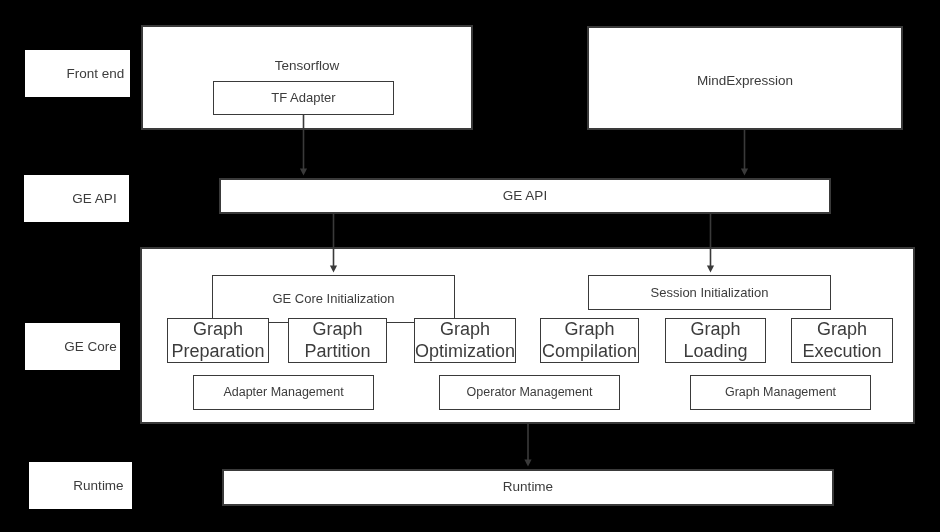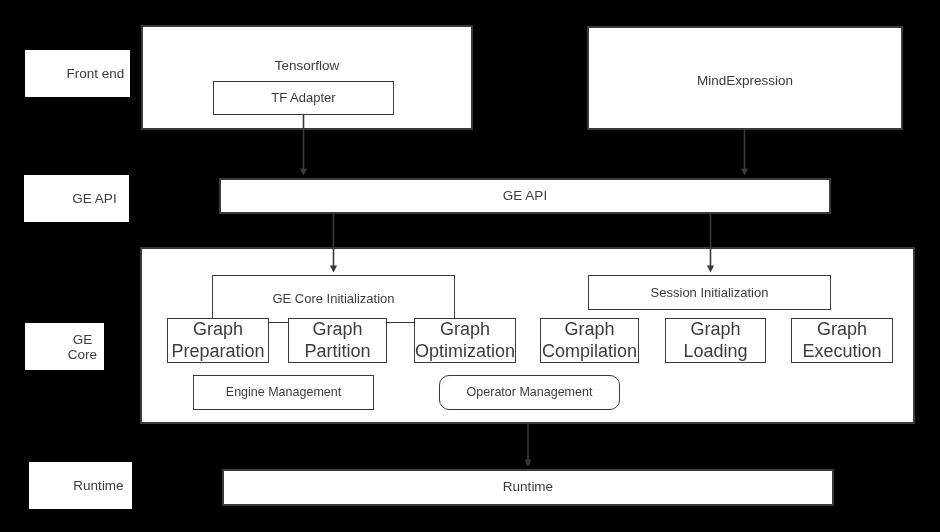--- a/index.html
+++ b/index.html
@@ -84,21 +84,21 @@
 </style>
 </head>
 <body>
 
 <div id="canvas">
 
   <div class="layer-label" style="left:25px; top:50px; width:105px; height:47px;">Front end</div>
 
   <div class="layer-label" style="left:24px; top:175px; width:105px; height:47px;">GE API</div>
 
-  <div class="layer-label" style="left:25px; top:323px; width:79px; height:47px;">GE Core</div>
+  <div class="layer-label" style="left:25px; top:323px; width:95px; height:47px;">GE Core</div>
 
   <div class="layer-label" style="left:29px; top:462px; width:103px; height:47px;">Runtime</div>
 
   <div class="box panel" style="left:141px; top:25px; width:332px; height:105px; display:block;">
     <div class="panel-title" style="top:31px;">Tensorflow</div>
   </div>
 
   <div class="box inner" style="left:213px; top:81px; width:181px; height:34px;">TF Adapter</div>
 
   <div class="box panel" style="left:587px; top:26px; width:316px; height:104px; display:block;text-decoration:underline;">
@@ -124,24 +124,25 @@
 
   <div class="box sub" style="left:540px; top:318px; width:99px; height:45px;">Graph
 Compilation</div>
 
   <div class="box sub" style="left:665px; top:318px; width:101px; height:45px;">Graph
 Loading</div>
 
   <div class="box sub" style="left:791px; top:318px; width:102px; height:45px;">Graph
 Execution</div>
 
-  <div class="box mgmt" style="left:193px; top:375px; width:181px; height:35px;">Engine Management</div>
+  <div class="box mgmt" style="left:193px; top:375px; width:181px; height:35px;">Adapter Management</div>
 
-  <div class="box mgmt" style="left:439px; top:375px; width:181px; height:35px;border-radius:10px;">Operator Management</div>
+  <div class="box mgmt" style="left:439px; top:375px; width:181px; height:35px;">Operator Management</div>
 
+  <div class="box mgmt" style="left:690px; top:375px; width:181px; height:35px;">Graph Management</div>
 
   <div class="box bar" style="left:222px; top:469px; width:612px; height:37px;">Runtime</div>
 
   <svg id="connectors" viewBox="0 0 940 532" xmlns="http://www.w3.org/2000/svg">
     <defs>
       <marker id="arrowhead" markerWidth="9" markerHeight="9" refX="4.2" refY="4.2" orient="auto" markerUnits="userSpaceOnUse">
         <path d="M0.6,0.6 L7.8,4.2 L0.6,7.8 z" fill="#3a3a3a"></path>
       </marker>
     </defs>
 

